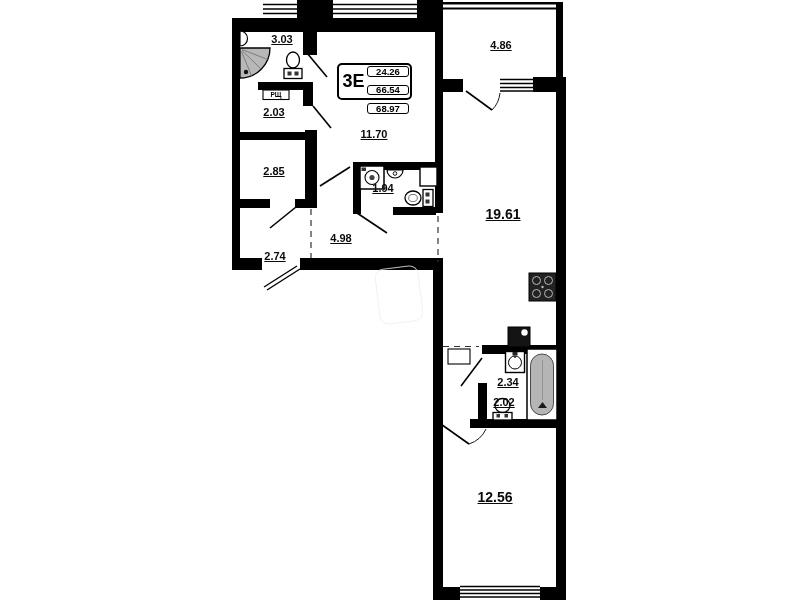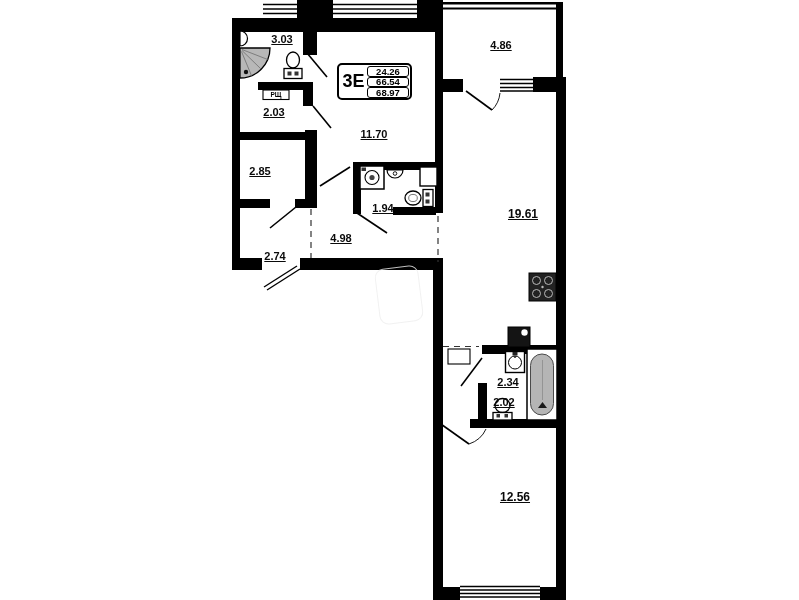--- a/index.html
+++ b/index.html
@@ -1,27 +1,27 @@
 <!DOCTYPE html>
 <html><head>
 <meta charset="utf-8">
 <style>
   html,body{margin:0;padding:0;background:#fff;}
   #canvas{position:relative;width:688px;height:600px;background:#ffffff;overflow:hidden;
           font-family:"Liberation Sans",sans-serif;}
   #plan-svg{position:absolute;left:0;top:0;}
   .rlabel{position:absolute;transform:translate(-50%,-50%);font:bold 11px "Liberation Sans",sans-serif;
           color:#0a0a0a;text-decoration:underline;white-space:nowrap;}
-  .rlabel.big{font-size:12px;margin-left:20px;}
+  .rlabel.big{font-size:14px;}
   
   #title-block{position:absolute;left:337px;top:63px;width:75px;height:37px;box-sizing:border-box;
                border:2px solid #000;border-radius:5px;background:#fff;display:flex;align-items:stretch;padding:1px;}
   #title-block .type{width:27px;display:flex;align-items:center;justify-content:center;
                      font:bold 18px "Liberation Sans",sans-serif;color:#000;}
-  #title-block .cells{flex:1;display:flex;flex-direction:column;justify-content:space-between;}
+  #title-block .cells{flex:1;display:flex;flex-direction:column;justify-content:space-between;gap:8px;}
   #title-block .cell{box-sizing:border-box;border:1.5px solid #000;border-radius:3px;background:#fff;
                      height:10.5px;display:flex;align-items:center;justify-content:center;
                      font:bold 9.5px "Liberation Sans",sans-serif;color:#000;line-height:1;}
   #watermark{position:absolute;left:377px;top:267px;width:42px;height:54px;border:1px solid #ededed;
              border-radius:9px;transform:rotate(-7deg);opacity:.8;}
 </style>
 </head>
 <body>
 
 <div id="canvas">
@@ -193,25 +193,25 @@
   <g stroke="#000" fill="#fff">
     <ellipse cx="502.5" cy="405.5" rx="7.5" ry="7" stroke-width="1.3"></ellipse>
     <rect x="493" y="412.5" width="19" height="7.5" stroke-width="1.3"></rect>
     <rect x="496.5" y="414" width="3.5" height="3.5" fill="#333" stroke="none"></rect>
     <rect x="504.5" y="414" width="3.5" height="3.5" fill="#333" stroke="none"></rect>
   </g>
 </svg>
 
 <div class="rlabel" style="left:282px;top:39px;">3.03</div>
 <div class="rlabel" style="left:274px;top:112px;">2.03</div>
-<div class="rlabel" style="left:260px;top:171px;text-align:right;">2.85</div>
+<div class="rlabel" style="left:274px;top:171px;text-align:right;">2.85</div>
 <div class="rlabel" style="left:275px;top:256px;">2.74</div>
 <div class="rlabel" style="left:341px;top:238px;">4.98</div>
 <div class="rlabel" style="left:374px;top:126px;margin-top:8px;">11.70</div>
-<div class="rlabel" style="left:383px;top:208px;">1.94</div>
+<div class="rlabel" style="left:383px;top:188px;">1.94</div>
 <div class="rlabel" style="left:501px;top:45px;">4.86</div>
 <div class="rlabel big" style="left:503px;top:214px;">19.61</div>
 <div class="rlabel" style="left:508px;top:382px;">2.34</div>
 <div class="rlabel" style="left:460px;top:402px;margin-left:44px;">2.02</div>
 <div class="rlabel big" style="left:495px;top:497px;text-align:center;">12.56</div>
 
 <div id="title-block">
   <div class="type">3Е</div>
   <div class="cells">
     <div class="cell">24.26</div>

